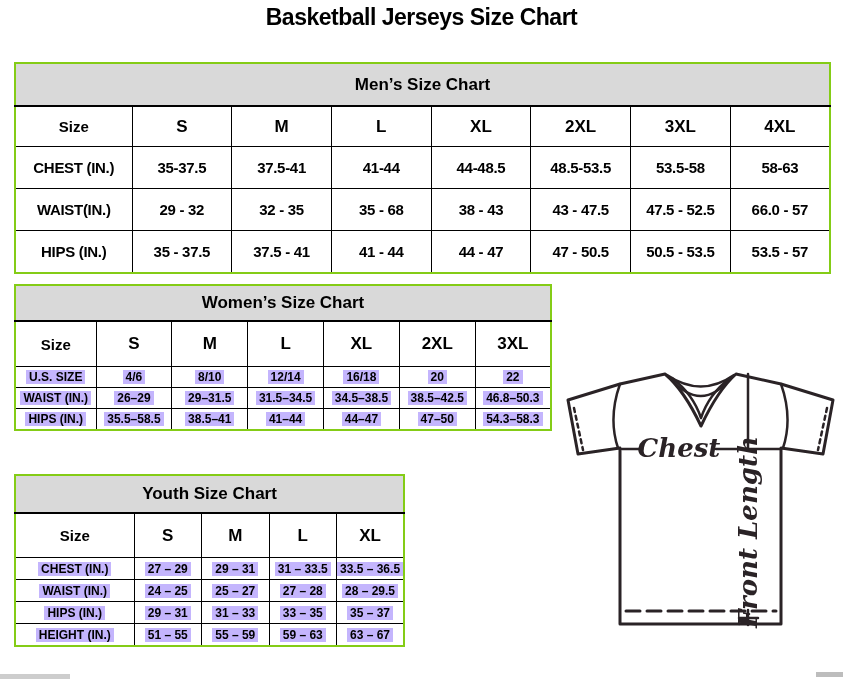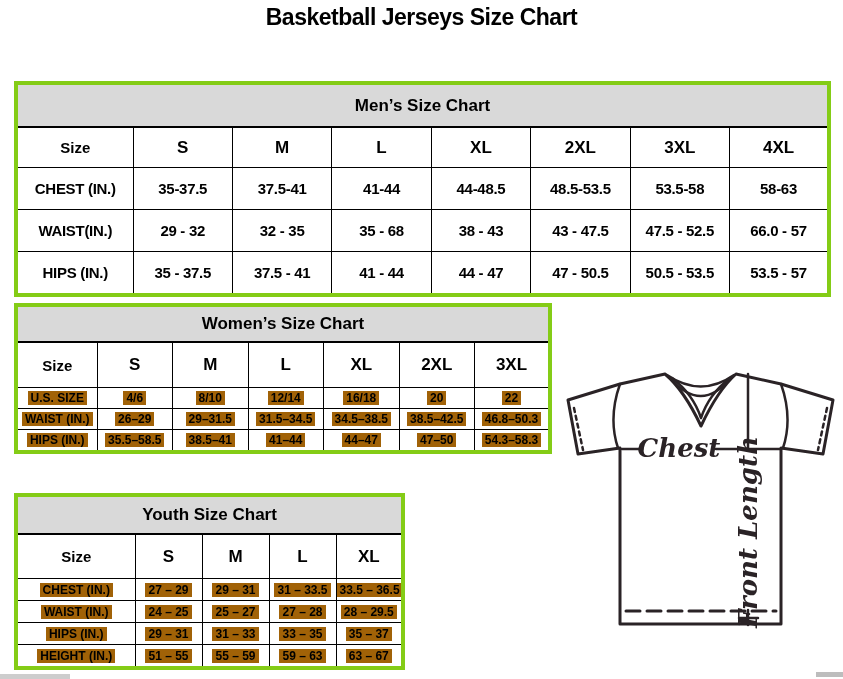--- a/index.html
+++ b/index.html
@@ -1,21 +1,21 @@
 <!DOCTYPE html>
 <html><head>
 <meta charset="utf-8">
 <style>
   html,body{margin:0;padding:0;background:#fff;}
   .page{position:relative;width:843px;height:679px;background:#ffffff;overflow:hidden;
         font-family:"Liberation Sans",sans-serif;color:#000;}
   .page-title{position:absolute;top:4px;left:0;width:100%;text-align:center;margin:0;
               font-size:23px;font-weight:bold;letter-spacing:-0.5px;}
   .tbl{position:absolute;}
-  .tbl table{border-collapse:collapse;table-layout:fixed;width:100%;border:4px solid #84cc16;margin-top:19px;}
+  .tbl table{border-collapse:collapse;table-layout:fixed;width:100%;border:2px solid #84cc16;}
   .tbl td{border:1px solid #000;text-align:center;vertical-align:middle;
           font-weight:bold;padding:0;overflow:hidden;white-space:nowrap;}
   .tbl .title-row td{background:#d9d9d9;font-size:17px;border-bottom:2px solid #000;}
   .tbl .col-hdr td{font-size:17px;}
   .tbl .col-hdr td.c0{font-size:15px;}
   
   .mens{left:14px;top:62px;width:817px;}
   .mens .title-row td{height:41px;}
   .mens .col-hdr td{height:39px;}
   .mens tr.data td{height:41px;font-size:15px;letter-spacing:-0.3px;}
@@ -26,21 +26,21 @@
   .womens .col-hdr td{height:44px;}
   .womens tr.data td{height:20px;font-size:12px;}
   .womens col.c0{width:81px;}
   
   .youth{left:14px;top:474px;width:391px;}
   .youth .title-row td{height:36px;}
   .youth .col-hdr td{height:43px;}
   .youth tr.data td{height:21px;font-size:12px;}
   .youth col.c0{width:119px;}
   
-  .hl{background:#a16207;padding:0 3px;}
+  .hl{background:#c4b5fd;padding:0 3px;}
   
   .jersey{position:absolute;left:558px;top:362px;}
   .jersey text{font-family:"DejaVu Serif",serif;font-style:italic;font-weight:bold;}
   
   .frag-left{position:absolute;left:0;top:674px;width:70px;height:5px;background:#cdcdcd;}
   .frag-right{position:absolute;left:816px;top:672px;width:27px;height:5px;background:#bdbdbd;}
 </style>
 </head>
 <body>
 

